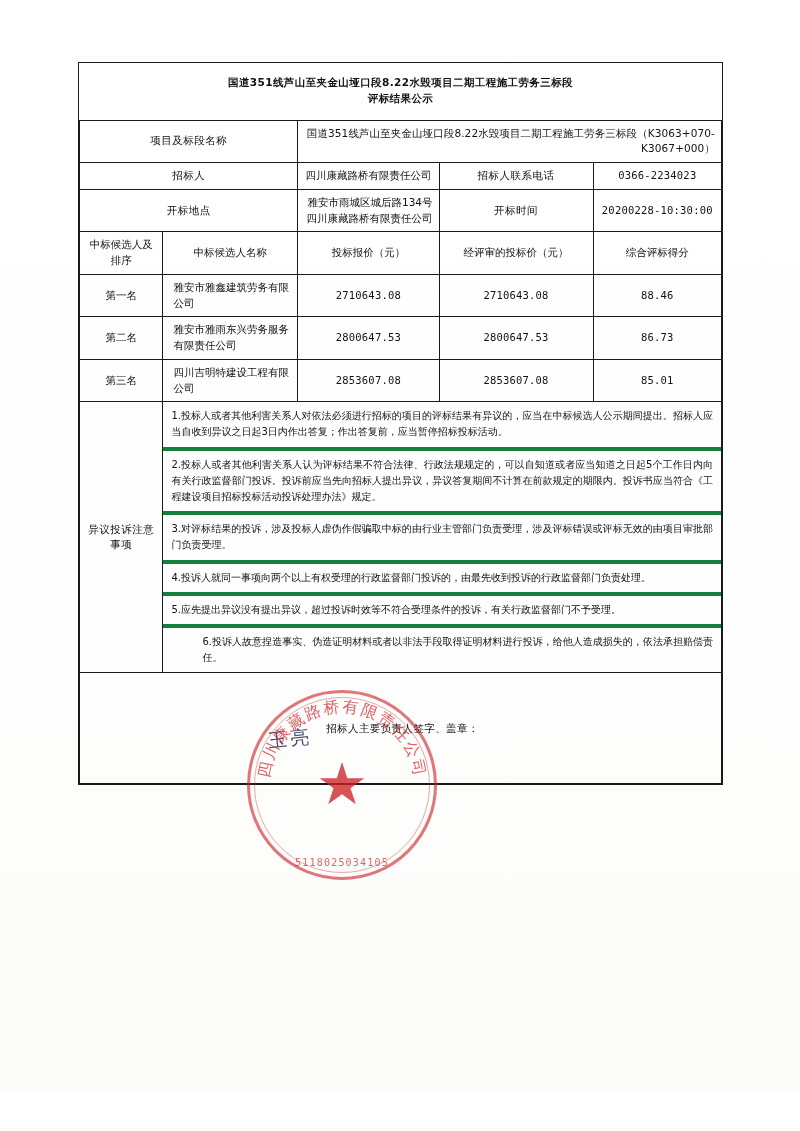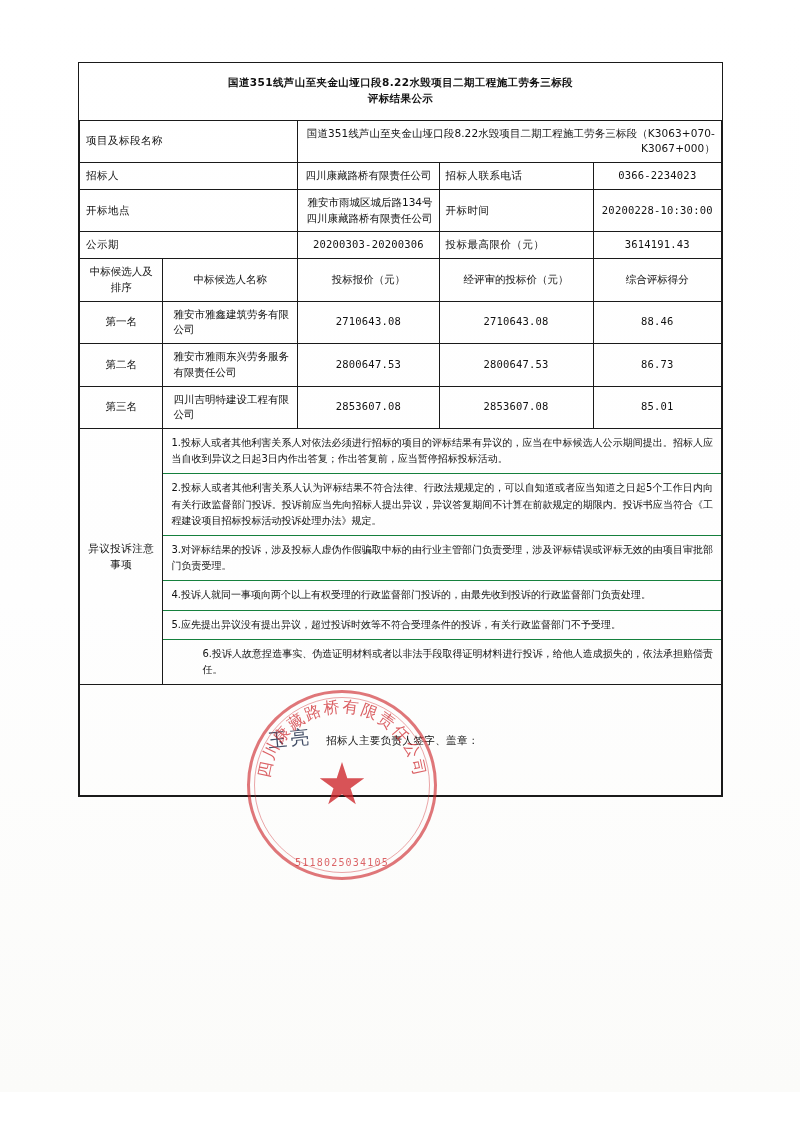--- a/index.html
+++ b/index.html
@@ -56,20 +56,21 @@
   .title-cell {
     border: none !important;
     text-align: center;
     font-size: 16.5px;
     font-weight: bold;
     letter-spacing: 0.4px;
     line-height: 1.55;
     padding: 12px 14px 13px 14px !important;
   }
   .lbl {
+    text-align: center;
     font-size: 11px;
     letter-spacing: 0.5px;
   }
   .val {
     text-align: right;
     font-size: 10.5px;
   }
   .val-c {
     text-align: center;
     font-size: 10.5px;
@@ -106,21 +107,21 @@
   .notice-cell {
     padding: 0 !important;
   }
   table.notice {
     width: 100%;
     border-collapse: collapse;
     table-layout: fixed;
   }
   table.notice td {
     border: none;
-    border-bottom: 1px solid #15803d;
+    border-bottom: 4px solid #15803d;
     padding: 6px 8px 6px 8px;
     font-size: 10px;
     line-height: 1.62;
     text-align: justify;
   }
   table.notice tr:last-child td {
     border-bottom: none;
     padding-left: 39px;
   }
   .sign-cell {
@@ -236,26 +237,20 @@
         <td class="val-c small-num">0366-2234023</td>
       </tr>
 
       <tr>
         <td colspan="2" class="lbl">开标地点</td>
         <td class="val">雅安市雨城区城后路134号四川康藏路桥有限责任公司</td>
         <td class="lbl">开标时间</td>
         <td class="val-c small-num">20200228-10:30:00</td>
       </tr>
 
-      <tr>
-        <td colspan="2" class="lbl">公示期</td>
-        <td class="val-c small-num">20200303-20200306</td>
-        <td class="lbl">投标最高限价（元）</td>
-        <td class="val-c small-num">3614191.43</td>
-      </tr>
 
       <tr>
         <td class="hdr">中标候选人及排序</td>
         <td class="hdr">中标候选人名称</td>
         <td class="hdr">投标报价（元）</td>
         <td class="hdr">经评审的投标价（元）</td>
         <td class="hdr">综合评标得分</td>
       </tr>
 
       <tr>

